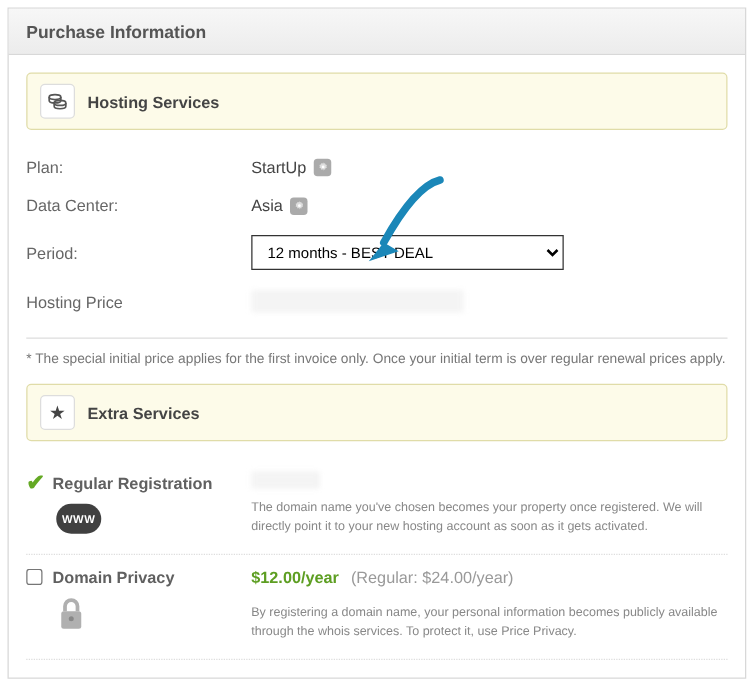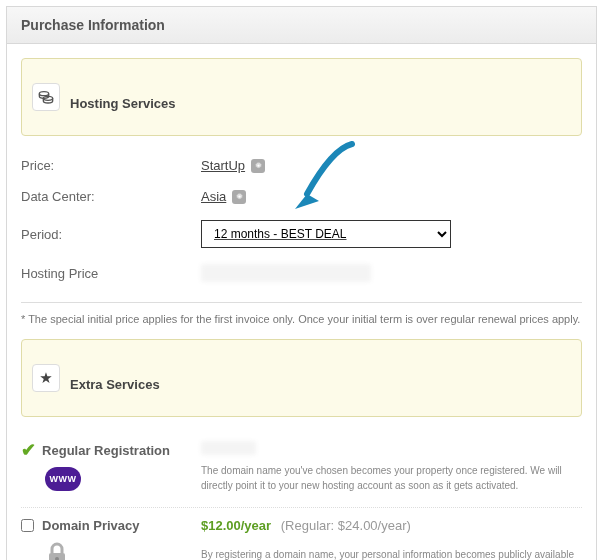--- a/index.html
+++ b/index.html
@@ -22,23 +22,23 @@
     color: #555;
     font-size: 14px;
   }
   .panel-body {
     padding: 14px;
   }
   .section-head {
     background: #fdfbe9;
     border: 1px solid #e0dca8;
     border-radius: 4px;
-    padding: 24px 10px;
-    display: flex;
-    align-items: flex-end;
+    padding: 8px 10px;
+    display: flex;
+    align-items: center;
     margin-bottom: 14px;
   }
   .section-head .icon-box {
     width: 28px;
     height: 28px;
     background: #fff;
     border: 1px solid #ddd;
     border-radius: 4px;
     display: flex;
     align-items: center;
@@ -60,21 +60,20 @@
   .row .label {
     width: 180px;
     color: #666;
     font-size: 13px;
   }
   .row .value {
     flex: 1;
     color: #444;
     display: flex;
     align-items: center;
-    text-decoration: underline;
   }
   .gear-pill {
     display: inline-flex;
     width: 14px;
     height: 14px;
     background: #aaa;
     border-radius: 3px;
     margin-left: 6px;
     align-items: center;
     justify-content: center;
@@ -147,21 +146,21 @@
   .price-green { color: #5d9e22; font-weight: bold; }
   .price-grey { color: #999; margin-left: 6px; }
   .svc-desc {
     font-size: 10px;
     color: #888;
     line-height: 1.5;
   }
   .www-badge {
     width: 36px; height: 24px;
     border-radius: 12px;
-    background: #4c1d95;
+    background: #404040;
     display: flex;
     align-items: center;
     justify-content: center;
     color: #fff;
     font-size: 9px;
     font-weight: bold;
     letter-spacing: 0.5px;
   }
   
   .arrow-wrap {
@@ -185,21 +184,21 @@
           <ellipse cx="9" cy="7" rx="7" ry="3"></ellipse>
           <path d="M2 7v4c0 1.7 3 3 7 3s7-1.3 7-3V7"></path>
           <ellipse cx="15" cy="14" rx="7" ry="3"></ellipse>
           <path d="M8 14v4c0 1.7 3 3 7 3s7-1.3 7-3v-4"></path>
         </svg>
       </div>
       <div class="title">Hosting Services</div>
     </div>
 
     <div class="row">
-      <div class="label">Price:</div>
+      <div class="label">Plan:</div>
       <div class="value">
         <span>StartUp</span>
         <span class="gear-pill">
           <svg width="9" height="9" viewBox="0 0 24 24" fill="#fff">
               <circle cx="12" cy="12" r="3"></circle>
               <path d="M12 2l1 3 3-1 1 3 3 1-1 3 1 3-3 1-1 3-3-1-1 3-1-3-3 1-1-3-3-1 1-3-1-3 3-1 1-3 3 1z" opacity=".6"></path>
             </svg>
         </span>
       </div>
     </div>

